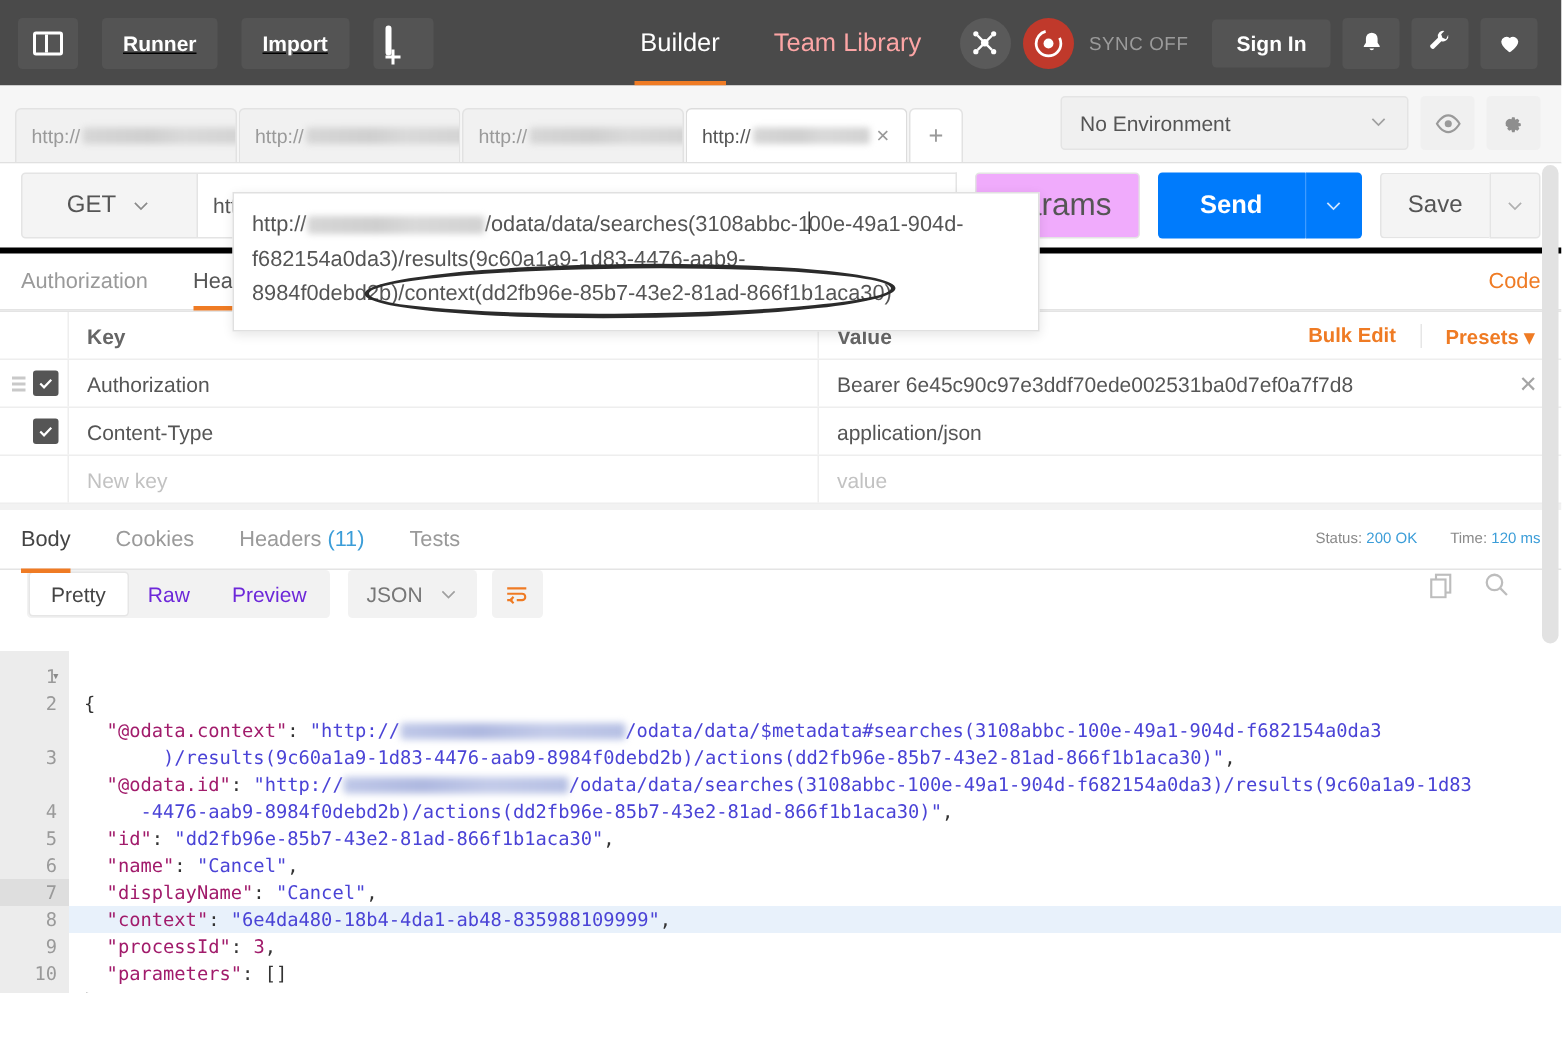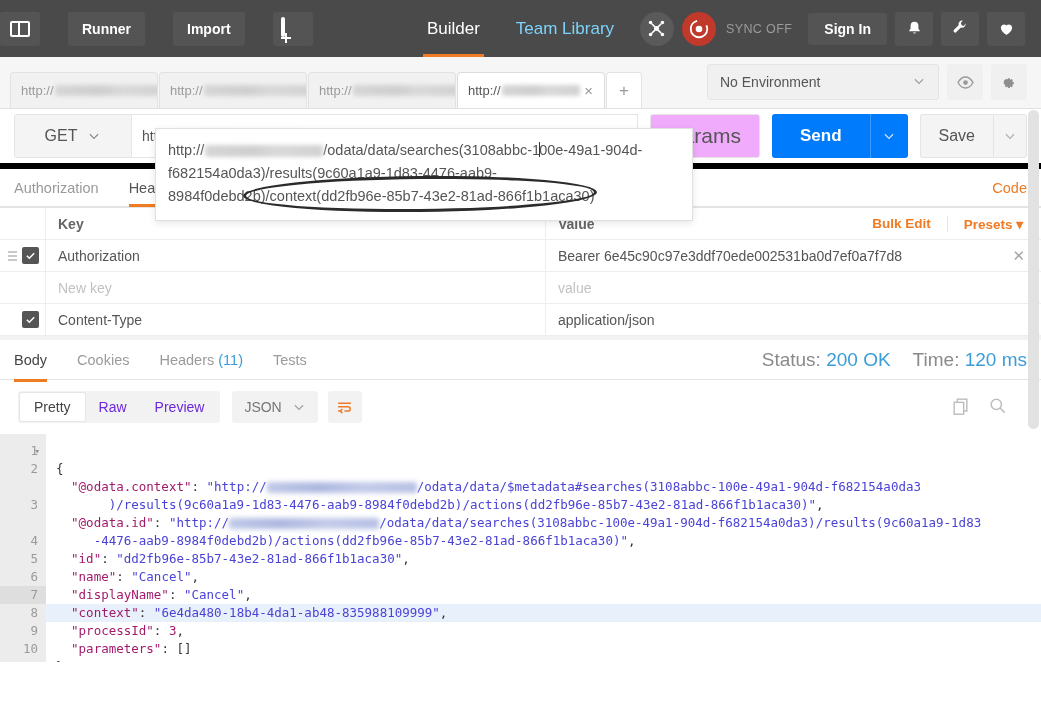--- a/index.html
+++ b/index.html
@@ -11,21 +11,21 @@
     font-family: "Liberation Sans", sans-serif;
     -webkit-font-smoothing: antialiased;
   }
   .app { position: relative; width: 1041px; height: 704px; }
 
   
   .header {
     height: 57px; background: #4a4a4a;
     display: flex; align-items: center; position: relative;
   }
-  .hdr-left { display: flex; align-items: center; gap: 28px; padding-left: 0; }
+  .hdr-left { display: flex; align-items: center; gap: 16px; padding-left: 12px; text-decoration: underline; }
   .sq-btn {
     background: #545454; border: none; border-radius: 3px;
     height: 34px; min-width: 34px; padding: 0 14px;
     color: #fff; font-size: 14px; font-weight: bold;
     display: flex; align-items: center; justify-content: center;
     cursor: pointer;
   }
   .sq-btn.icononly { padding: 0; width: 40px; }
   .ic-sidebar { width: 20px; height: 16px; border: 2px solid #fff; border-radius: 2px; position: relative; }
   .ic-sidebar::after { content:""; position:absolute; left: 6px; top: 0; bottom: 0; width: 2px; background: #fff; }
@@ -34,21 +34,21 @@
   .ic-newtab::after { content:""; position:absolute; right:-4px; bottom:-8px; width:2px; height:10px; background:#fff; }
   .ic-newtab-wrap { position: relative; width: 24px; height: 20px; }
 
   .hdr-center {
     position: absolute; left: 0; right: 0; top: 0; bottom: 0;
     display: flex; align-items: center; justify-content: center; gap: 36px;
     pointer-events: none;
   }
   .hdr-tab {
     pointer-events: auto; cursor: pointer;
-    font-size: 17px; color: #7dd3fc; height: 57px;
+    font-size: 17px; color: #fca5a5; height: 57px;
     display: flex; align-items: center; position: relative;
   }
   .hdr-tab.active { color: #fff; }
   .hdr-tab.active::after {
     content: ""; position: absolute; left: -4px; right: -4px; bottom: 0;
     height: 3px; background: #ef7b24;
   }
 
   .hdr-right {
     margin-left: auto; display: flex; align-items: center; gap: 8px;
@@ -112,21 +112,21 @@
   .env-select .chev { margin-left: auto; color: #a0a0a0; }
   .env-ibtn {
     width: 36px; height: 36px; background: #f0f0f0; border-radius: 3px;
     display: flex; align-items: center; justify-content: center; cursor: pointer;
   }
 
   
   .urlbar {
     height: 60px; background: #fff;
     display: flex; align-items: center; padding: 0 14px;
-    position: relative; border-bottom: 6px solid #000000;
+    position: relative; border-bottom: 4px solid #000000;
   }
   .method {
     width: 118px; height: 44px; background: #f4f4f4; border: 1px solid #e4e4e4;
     border-radius: 3px 0 0 3px; display: flex; align-items: center; justify-content: center;
     gap: 10px; font-size: 16px; color: #555; cursor: pointer;
   }
   .url-input {
     flex: 1; height: 44px; border: 1px solid #e4e4e4; border-left: none;
     background: #fff; display: flex; align-items: center; padding: 0 10px;
     font-size: 14px; color: #555; overflow: hidden; white-space: nowrap;
@@ -230,24 +230,24 @@
   }
   .rsptab {
     font-size: 14.5px; color: #9a9a9a; margin-right: 30px; height: 44px;
     display: flex; align-items: center; position: relative; cursor: pointer;
   }
   .rsptab.active { color: #444; }
   .rsptab.active::after {
     content:""; position:absolute; left:0; right:0; bottom:0; height:3px; background:#ef7b24;
   }
   .count-badge { color: #3b9dd8; margin-left: 4px; }
-  .resp-meta { margin-left: auto; display: flex; gap: 22px; font-size: 19px; color: #8a8a8a; }
+  .resp-meta { margin-left: auto; display: flex; gap: 22px; font-size: 10px; color: #8a8a8a; }
   .resp-meta b { color: #3b9dd8; font-weight: normal; }
 
-  .fmt-bar { height: 54px; display: flex; align-items: center; padding: 0 18px; }
+  .fmt-bar { height: 54px; display: flex; align-items: flex-start; padding: 0 18px; }
   .seg {
     height: 32px; background: #f2f2f2; border-radius: 3px; display: flex; align-items: center; padding: 2px;
   }
   .seg-item {
     height: 28px; padding: 0 14px; display: flex; align-items: center;
     font-size: 14px; color: #6d28d9; border-radius: 2px; cursor: pointer;
   }
   .seg-item.active { background: #fff; color: #444; box-shadow: 0 0 0 1px #e6e6e6; }
   .lang-select {
     height: 32px; background: #f2f2f2; border-radius: 3px; margin-left: 12px;
@@ -505,42 +505,42 @@
       <div class="kv-key">
         <span>Authorization</span>
       </div>
       <div class="kv-val">
         <span>Bearer 6e45c90c97e3ddf70ede002531ba0d7ef0a7f7d8</span>
         <span class="row-x">✕</span>
       </div>
     </div>
 
     <div class="kvrow">
-      <div class="kv-gutter"></div>
-      <div class="kv-key">
-        <span class="placeholder">New key</span>
-      </div>
-      <div class="kv-val">
-        <span class="placeholder">value</span>
-      </div>
-    </div>
-
-    <div class="kvrow">
       <div class="kv-gutter">
         <span class="cbx">
           <svg width="11" height="11" viewBox="0 0 24 24">
               <path d="M4 12.5l5.5 5.5L20 7" fill="none" stroke="#fff" stroke-width="3.2"></path>
             </svg>
         </span>
       </div>
       <div class="kv-key">
         <span>Content-Type</span>
       </div>
       <div class="kv-val">
         <span>application/json</span>
+      </div>
+    </div>
+
+    <div class="kvrow">
+      <div class="kv-gutter"></div>
+      <div class="kv-key">
+        <span class="placeholder">New key</span>
+      </div>
+      <div class="kv-val">
+        <span class="placeholder">value</span>
       </div>
     </div>
   </div>
 
   <div class="resp-tabs">
     <div class="rsptab active">
       <span>Body</span>
     </div>
     <div class="rsptab">
       <span>Cookies</span>

